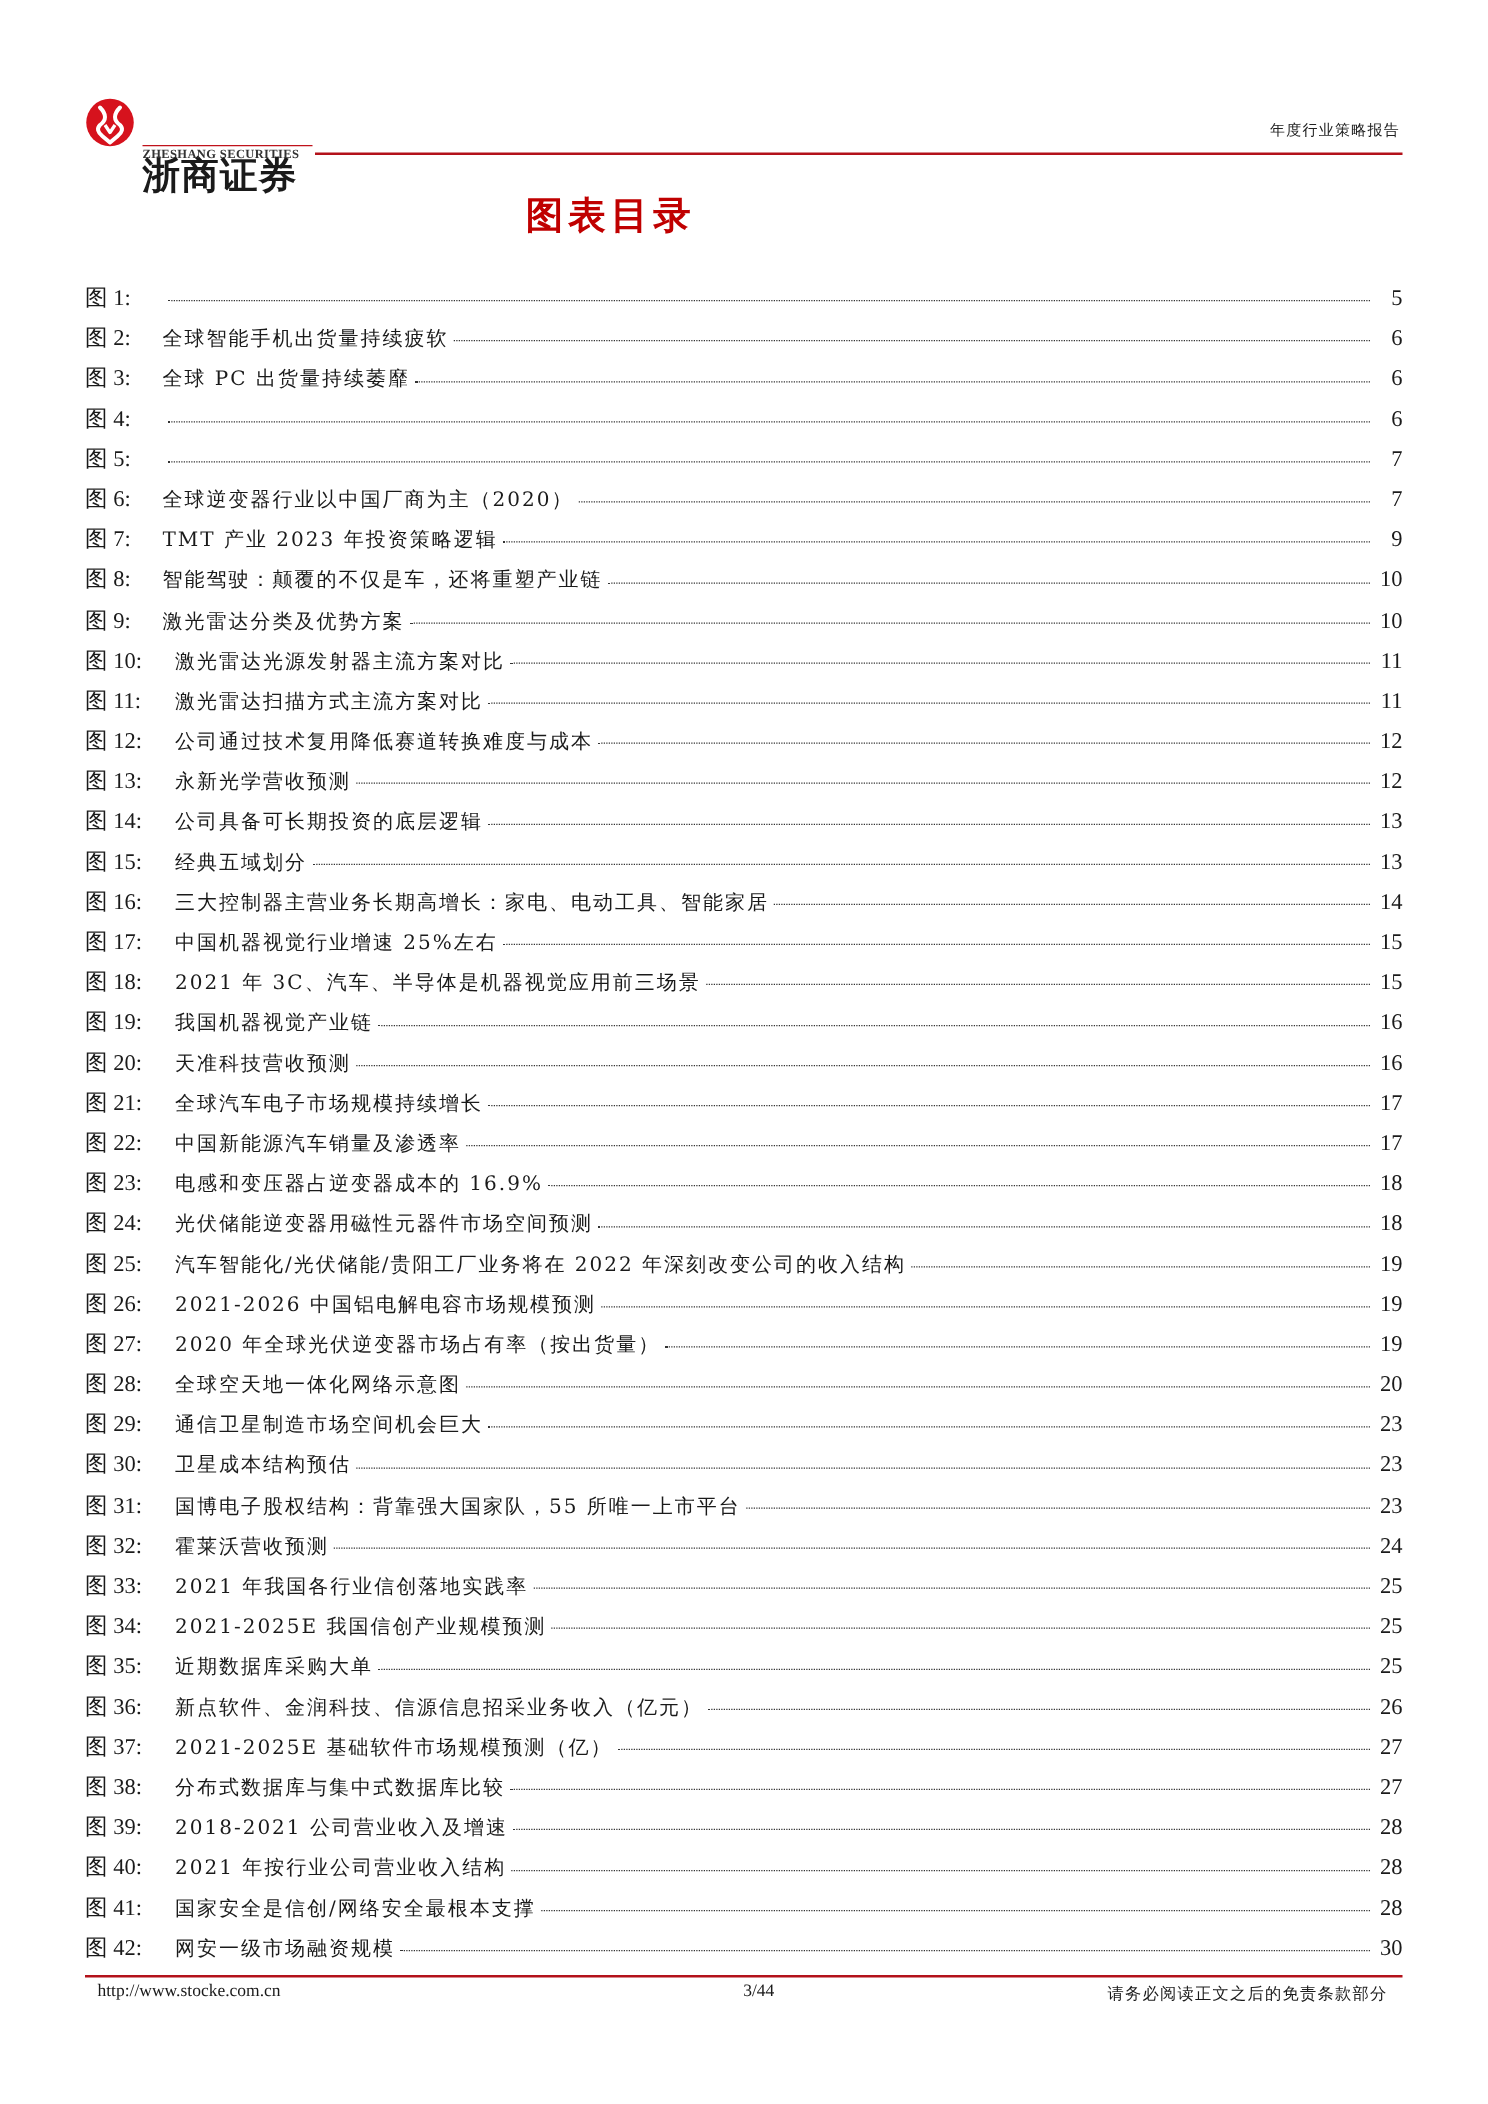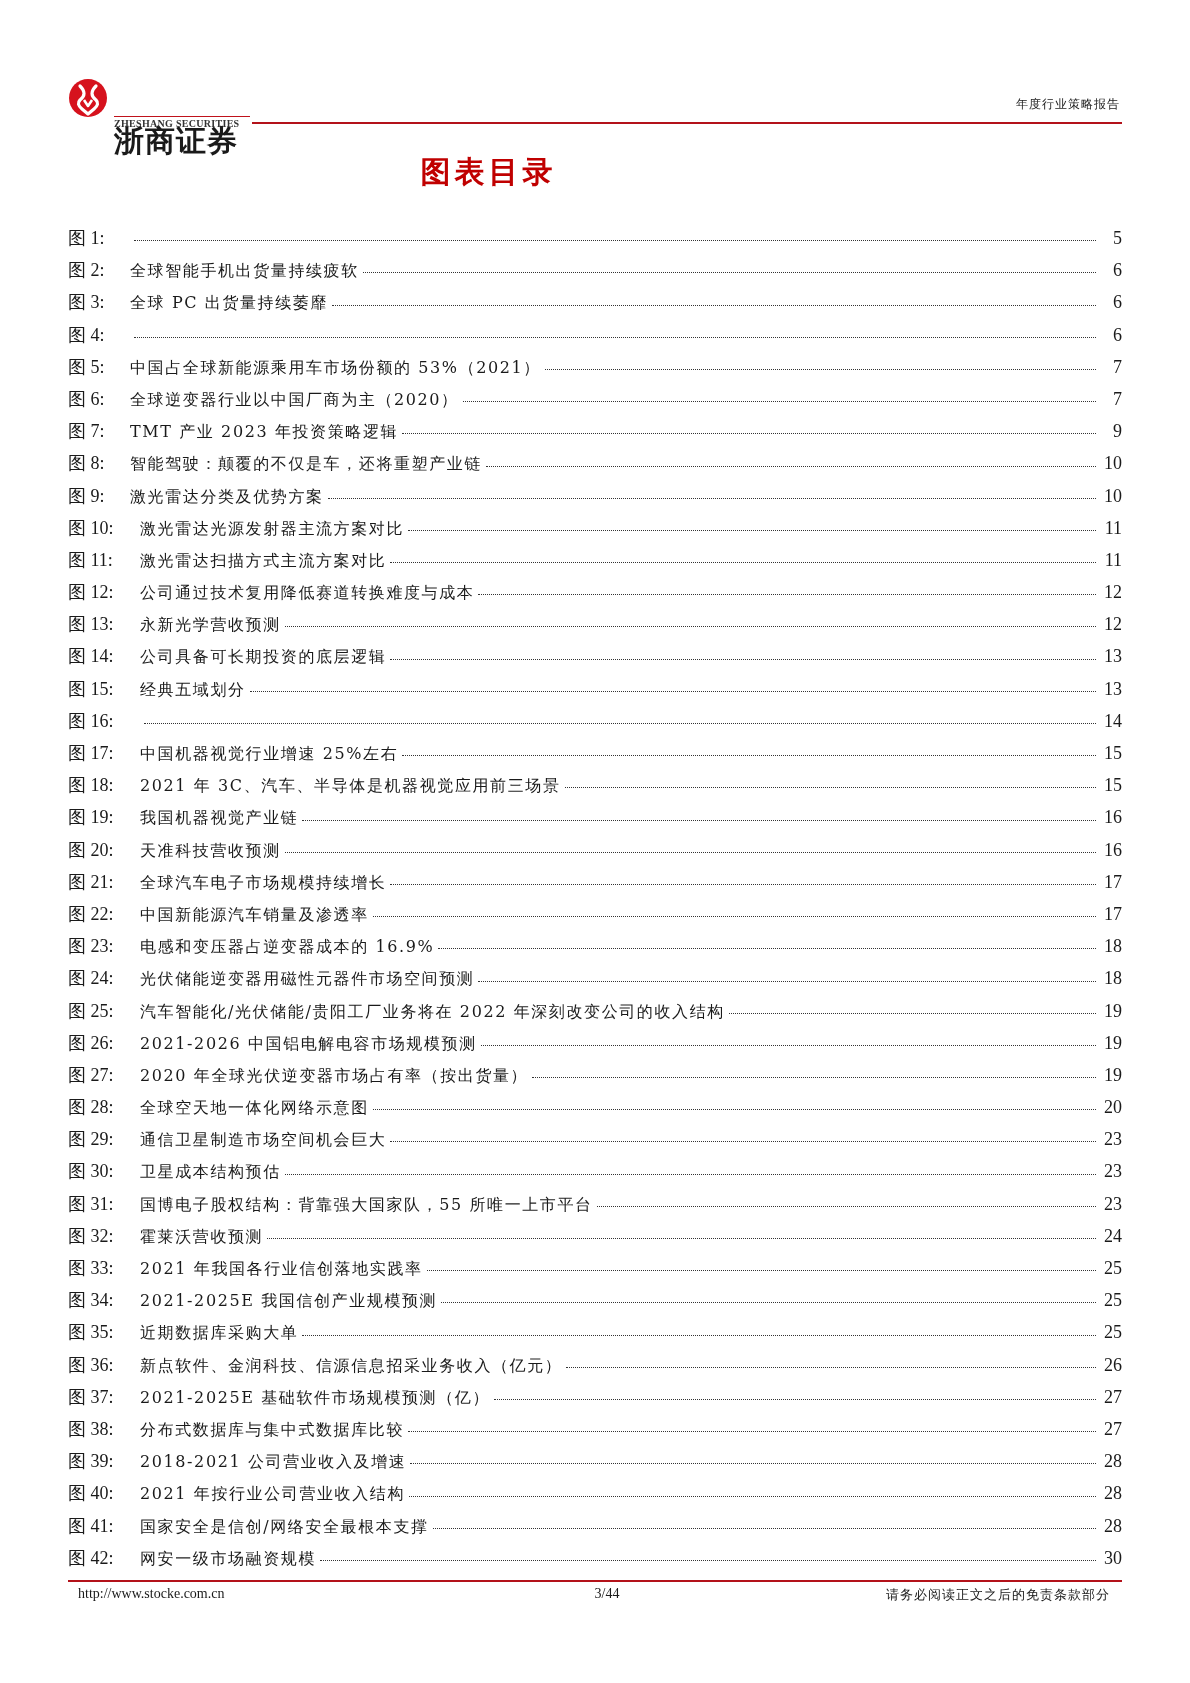--- a/index.html
+++ b/index.html
@@ -71,21 +71,20 @@
       <span class="toc-dots"></span>
       <span class="toc-page">6</span>
     </div>
     <div class="toc-row">
       <span class="toc-label">图 4:</span>
       <span class="toc-dots"></span>
       <span class="toc-page">6</span>
     </div>
     <div class="toc-row">
       <span class="toc-label">图 5:</span>
-      <span class="toc-text">中国占全球新能源乘用车市场份额的 53%（2021）</span>
       <span class="toc-dots"></span>
       <span class="toc-page">7</span>
     </div>
     <div class="toc-row">
       <span class="toc-label">图 6:</span>
       <span class="toc-text">全球逆变器行业以中国厂商为主（2020）</span>
       <span class="toc-dots"></span>
       <span class="toc-page">7</span>
     </div>
     <div class="toc-row">
@@ -137,20 +136,21 @@
       <span class="toc-page">13</span>
     </div>
     <div class="toc-row wide">
       <span class="toc-label">图 15:</span>
       <span class="toc-text">经典五域划分</span>
       <span class="toc-dots"></span>
       <span class="toc-page">13</span>
     </div>
     <div class="toc-row wide">
       <span class="toc-label">图 16:</span>
+      <span class="toc-text">三大控制器主营业务长期高增长：家电、电动工具、智能家居</span>
       <span class="toc-dots"></span>
       <span class="toc-page">14</span>
     </div>
     <div class="toc-row wide">
       <span class="toc-label">图 17:</span>
       <span class="toc-text">中国机器视觉行业增速 25%左右</span>
       <span class="toc-dots"></span>
       <span class="toc-page">15</span>
     </div>
     <div class="toc-row wide">

